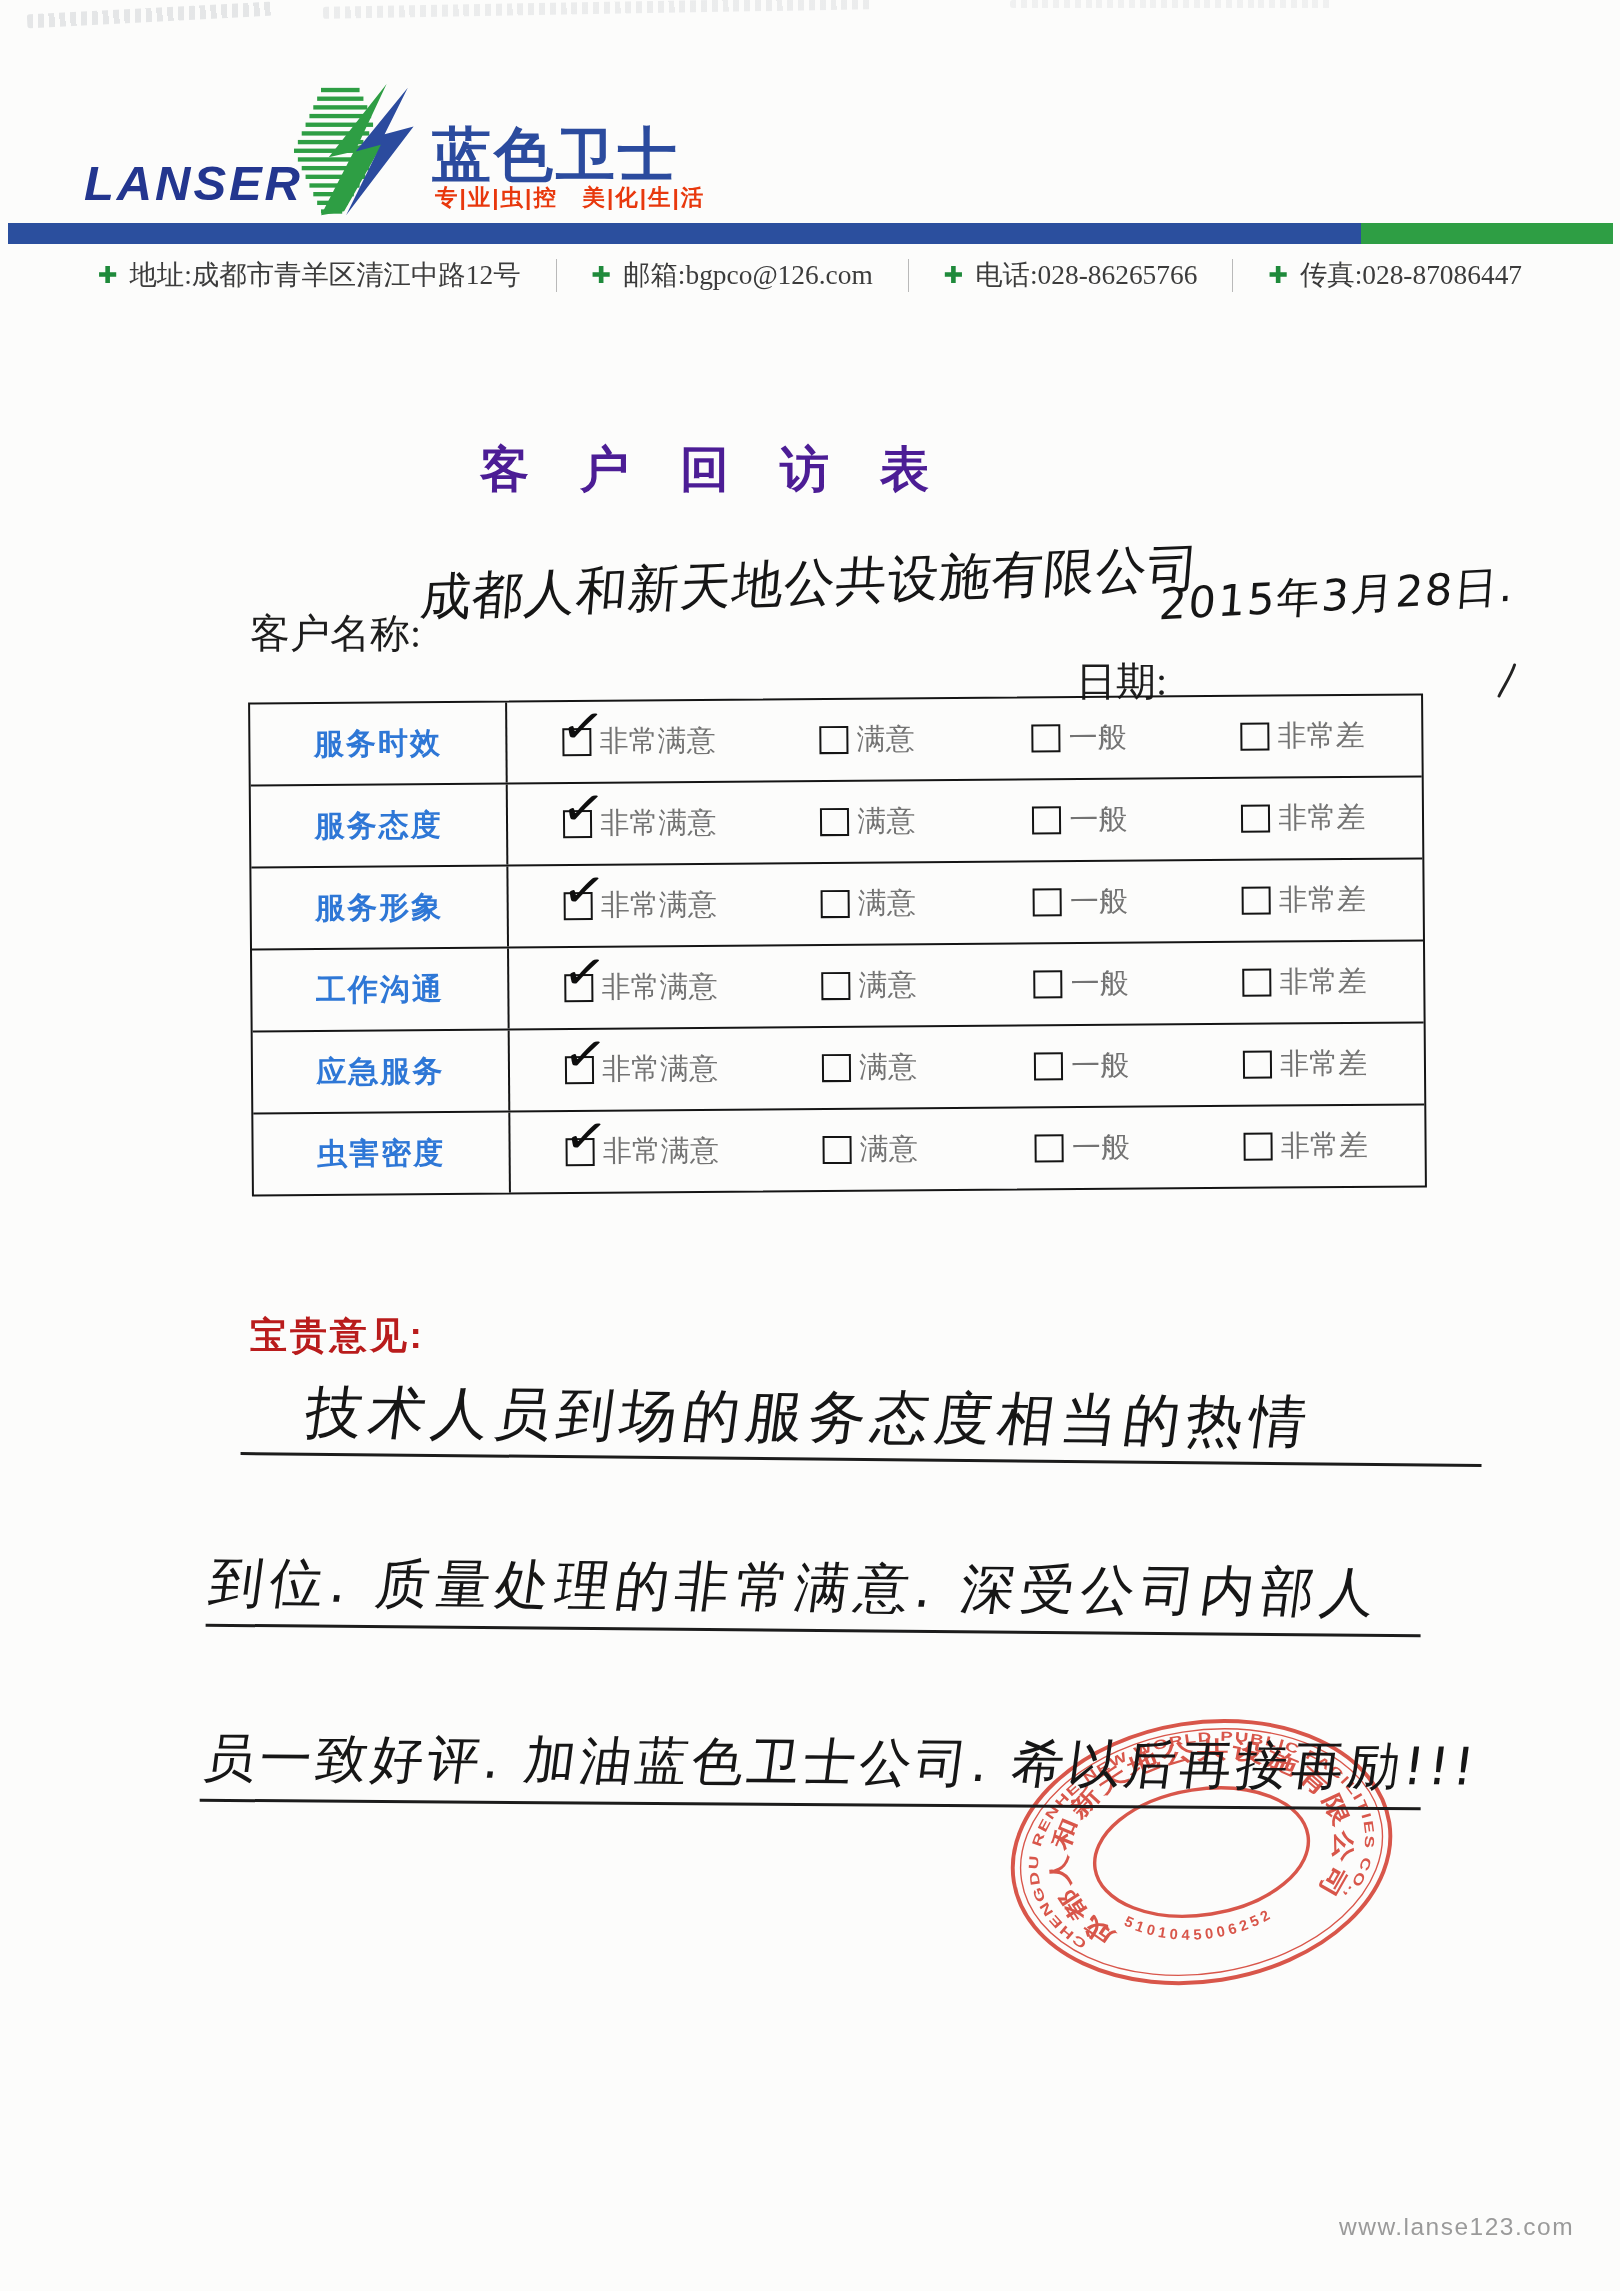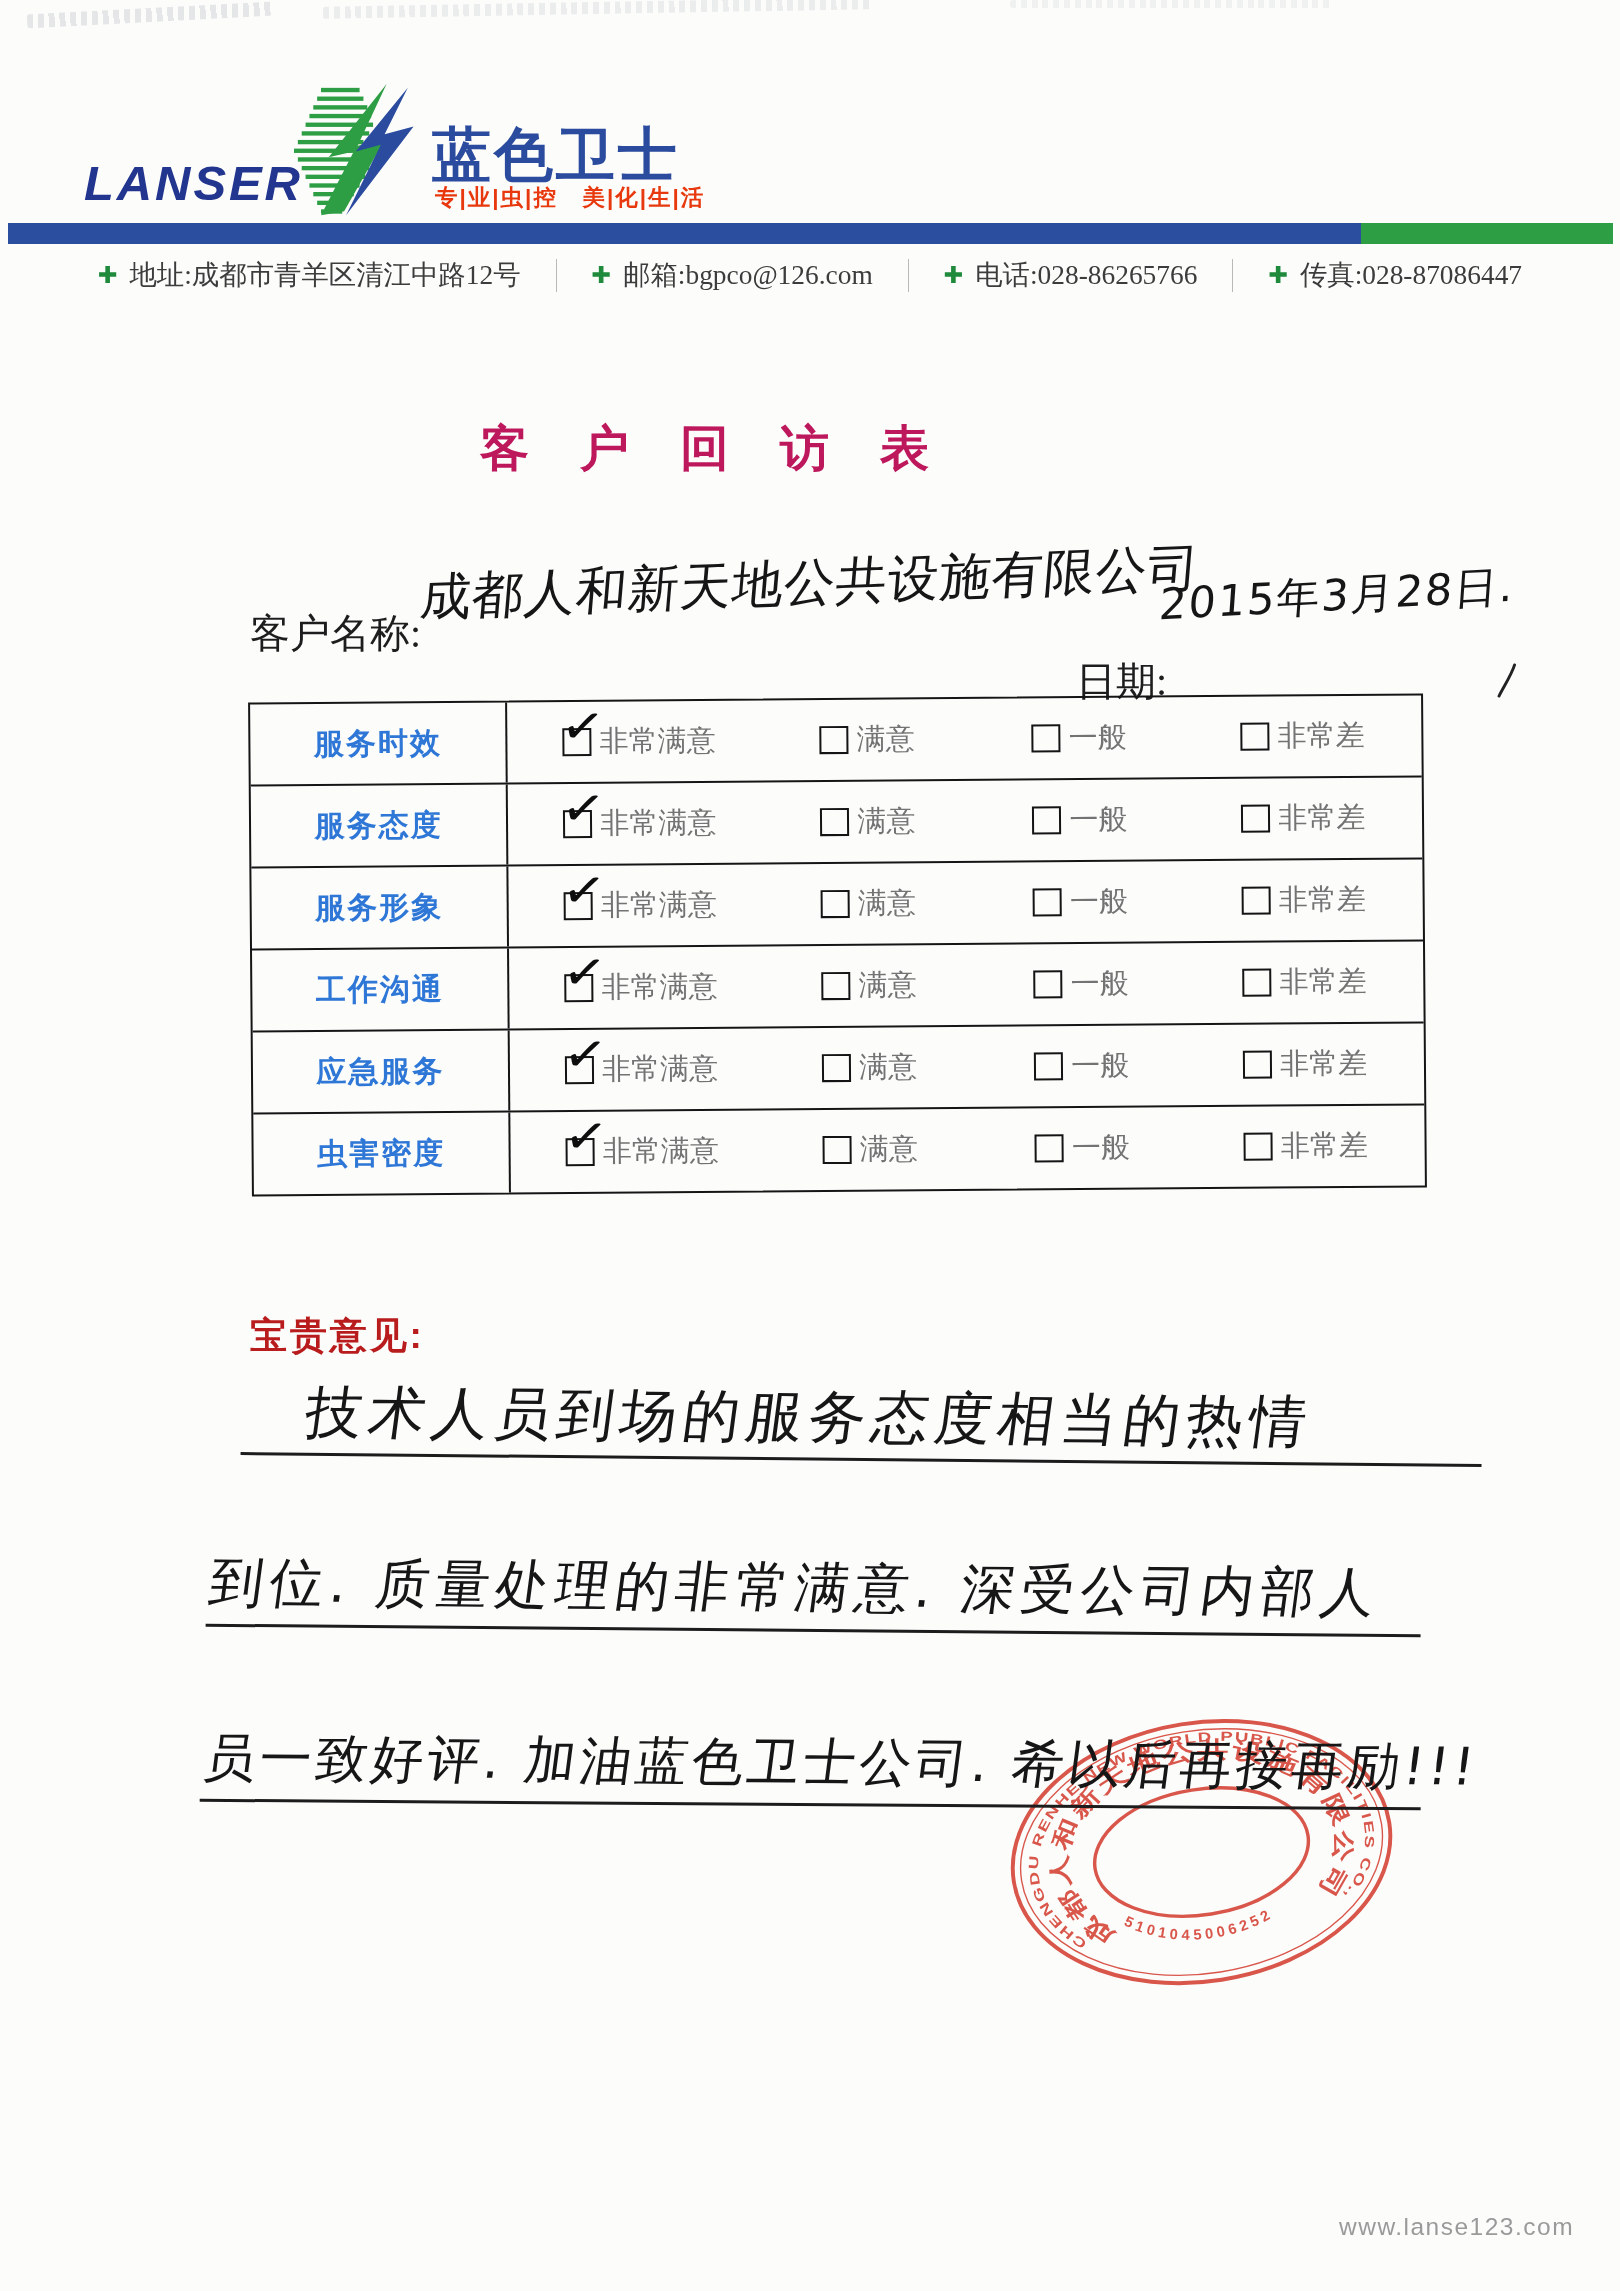--- a/index.html
+++ b/index.html
@@ -42,24 +42,24 @@
   .contact{
     position:absolute;left:0;top:257px;width:1620px;
     display:flex;justify-content:center;align-items:center;
     font-size:27.4px;color:#3c3c3c;
   }
   .contact .item{display:flex;align-items:center;white-space:nowrap;}
   .contact .plus{color:#1f8a3b;font-family:"DejaVu Sans",sans-serif;font-size:23.5px;margin-right:11.8px;font-weight:bold;}
   .contact .sep{width:1px;height:33px;background:#b9b9b9;margin:0 35px;}
   
   .doc-title{
-    position:absolute;left:0;top:416px;width:1409px;
+    position:absolute;left:0;top:437px;width:1409px;
     text-align:center;text-indent:51px;
     font-family:"Liberation Sans", sans-serif;
-    font-weight:bold;font-size:49px;letter-spacing:51px;color:#be185d;
+    font-weight:bold;font-size:49px;letter-spacing:51px;color:#4c1d95;
   }
   
   .field-label{position:absolute;font-size:40px;color:#1d1d1d;}
   .hand{
     font-family:"DejaVu Sans", sans-serif;
     color:#161616;font-weight:500;
   }
   .hand .ink{display:inline-block;transform:skewX(-7deg);}
   .hw-name{position:absolute;left:420px;top:549px;font-size:51px;letter-spacing:1px;transform:rotate(-2.2deg);white-space:nowrap;}
   .hw-date{position:absolute;left:1159px;top:567px;font-size:43px;letter-spacing:2px;transform:rotate(-3deg);white-space:nowrap;}

